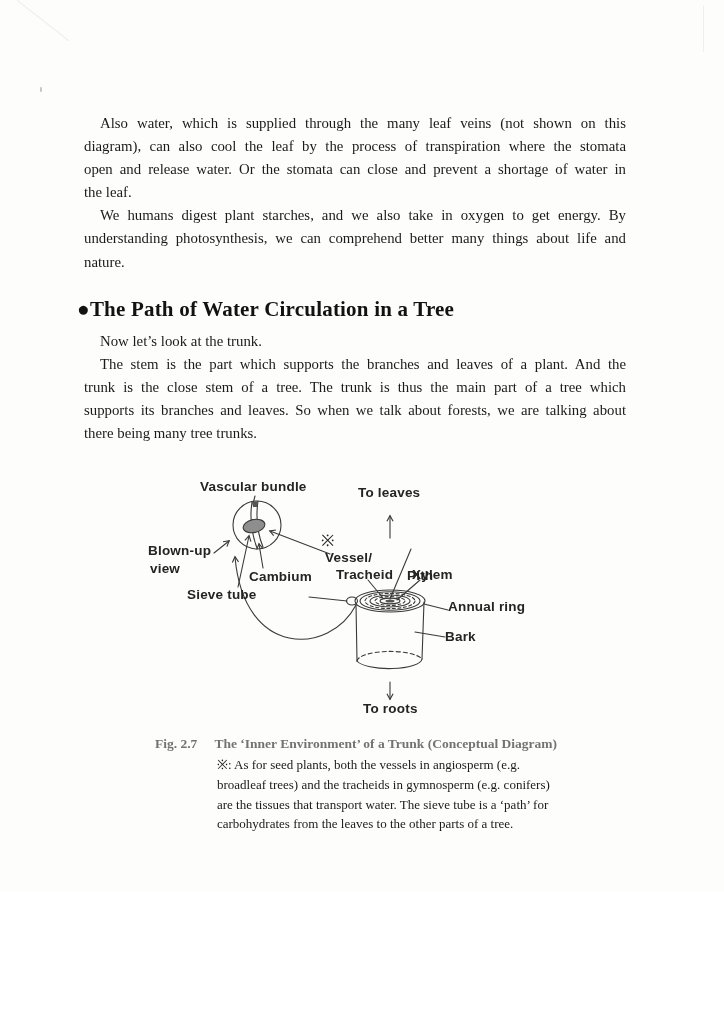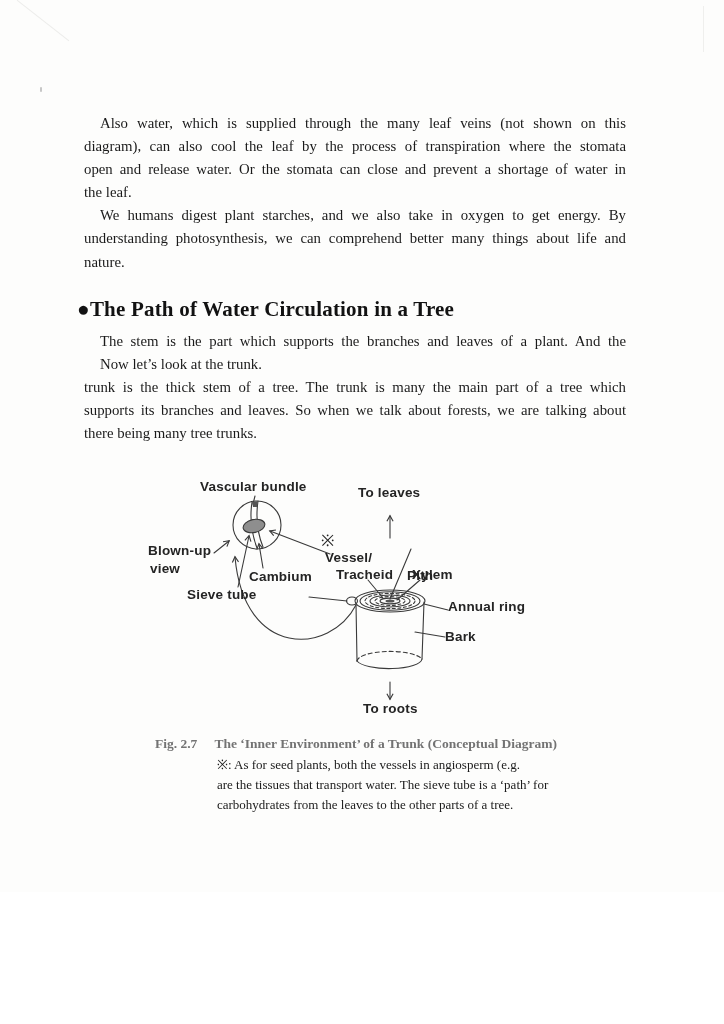--- a/index.html
+++ b/index.html
@@ -73,23 +73,23 @@
     <div class="tl ind">We humans digest plant starches, and we also take in oxygen to get energy. By</div>
     <div class="tl">understanding photosynthesis, we can comprehend better many things about life and</div>
     <div class="tl end">nature.</div>
   </div>
 
   <div class="heading">
     <span class="bullet">●</span><span>The Path of Water Circulation in a Tree</span>
   </div>
 
   <div class="textblock" style="top:330px;">
+    <div class="tl ind end">Now let’s look at the trunk.</div>
     <div class="tl ind">The stem is the part which supports the branches and leaves of a plant. And the</div>
-    <div class="tl ind end">Now let’s look at the trunk.</div>
-    <div class="tl">trunk is the thick stem of a tree. The trunk is many the main part of a tree which</div>
+    <div class="tl">trunk is the close stem of a tree. The trunk is thus the main part of a tree which</div>
     <div class="tl">supports its branches and leaves. So when we talk about forests, we are talking about</div>
     <div class="tl end">there being many tree trunks.</div>
   </div>
 
   <div id="diagram">
     <svg width="445" height="256" viewBox="0 0 445 256">
       <defs>
         <marker id="ah" viewBox="0 0 8 8" refX="6.2" refY="4" markerWidth="7.5" markerHeight="7.5" orient="auto-start-reverse">
           <path d="M1.2,1 L6.5,4 L1.2,7" fill="none" stroke="#3a3a3a" stroke-width="1.1"></path>
         </marker>
@@ -150,20 +150,21 @@
     <div class="dlabel" style="left:315px; top:154px;">Bark</div>
     <div class="dlabel" style="left:233px; top:226px;">To roots</div>
   </div>
 
   <div id="caption">
     <div class="cap-head">
       <span>Fig. 2.7</span><span class="title">The ‘Inner Environment’ of a Trunk (Conceptual Diagram)</span>
     </div>
     <div class="cap-note">
       <div>※: As for seed plants, both the vessels in angiosperm (e.g.</div>
+      <div>broadleaf trees) and the tracheids in gymnosperm (e.g. conifers)</div>
       <div>are the tissues that transport water. The sieve tube is a ‘path’ for</div>
       <div>carbohydrates from the leaves to the other parts of a tree.</div>
     </div>
   </div>
 
   <div id="pageno">24</div>
 
 </div>
 
 </body></html>

